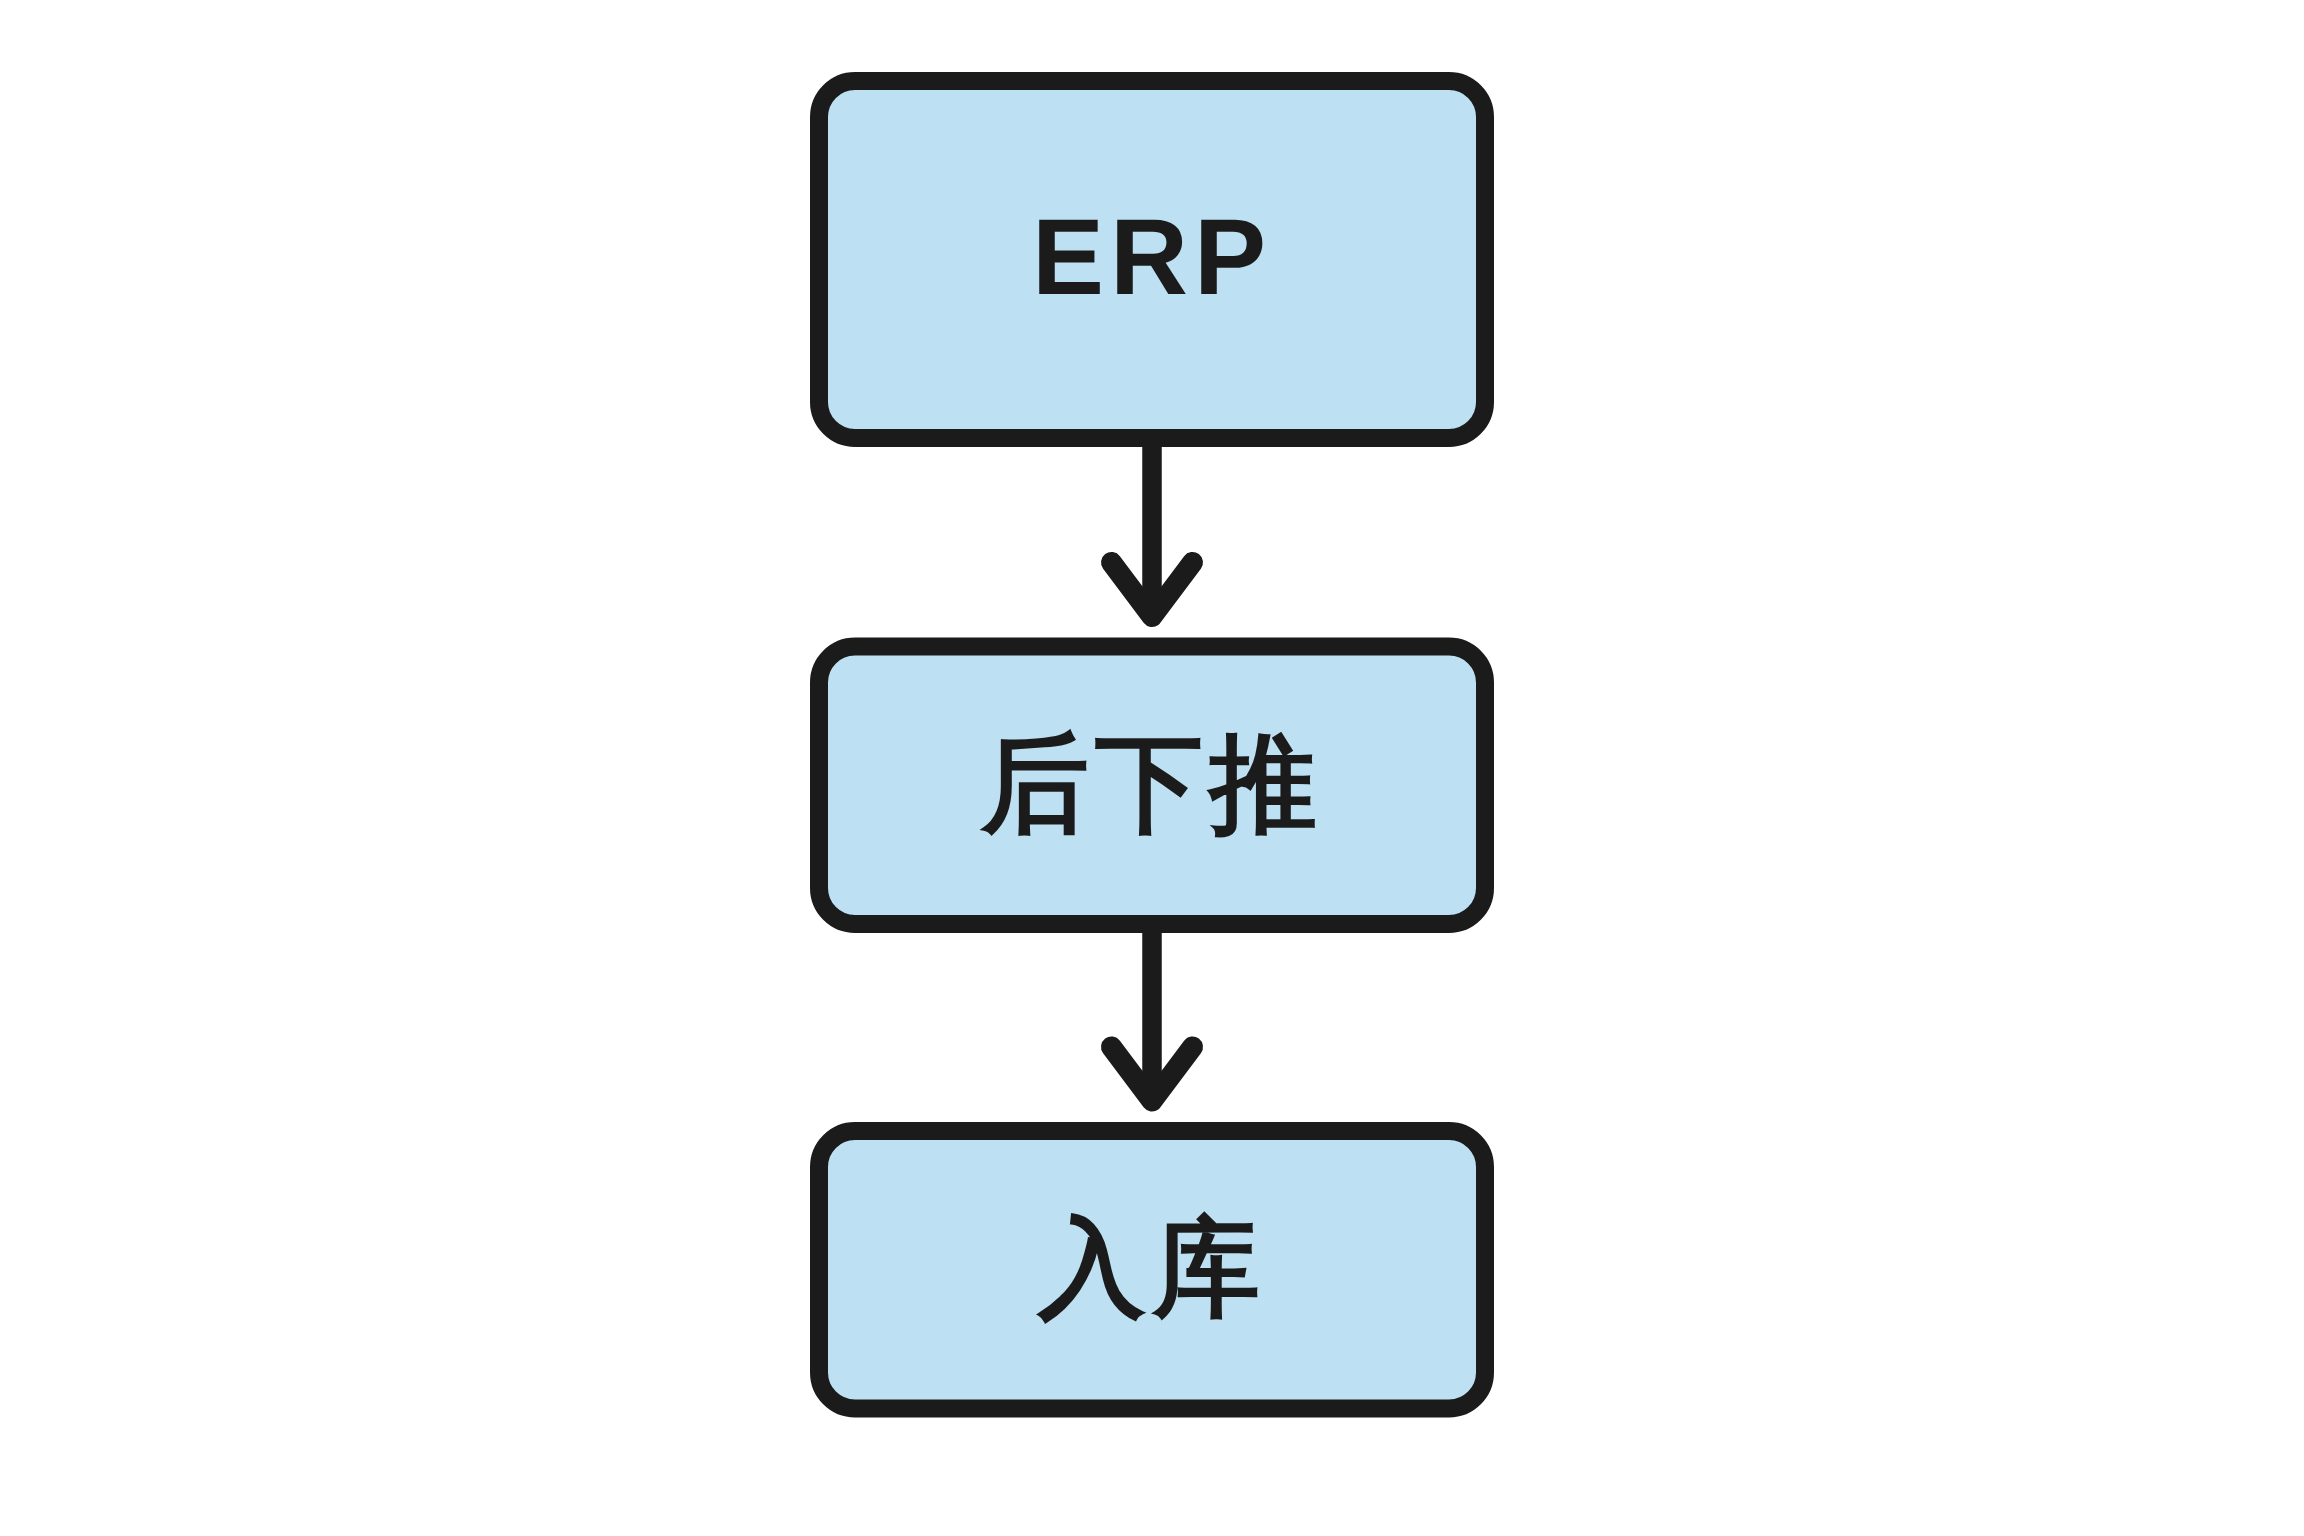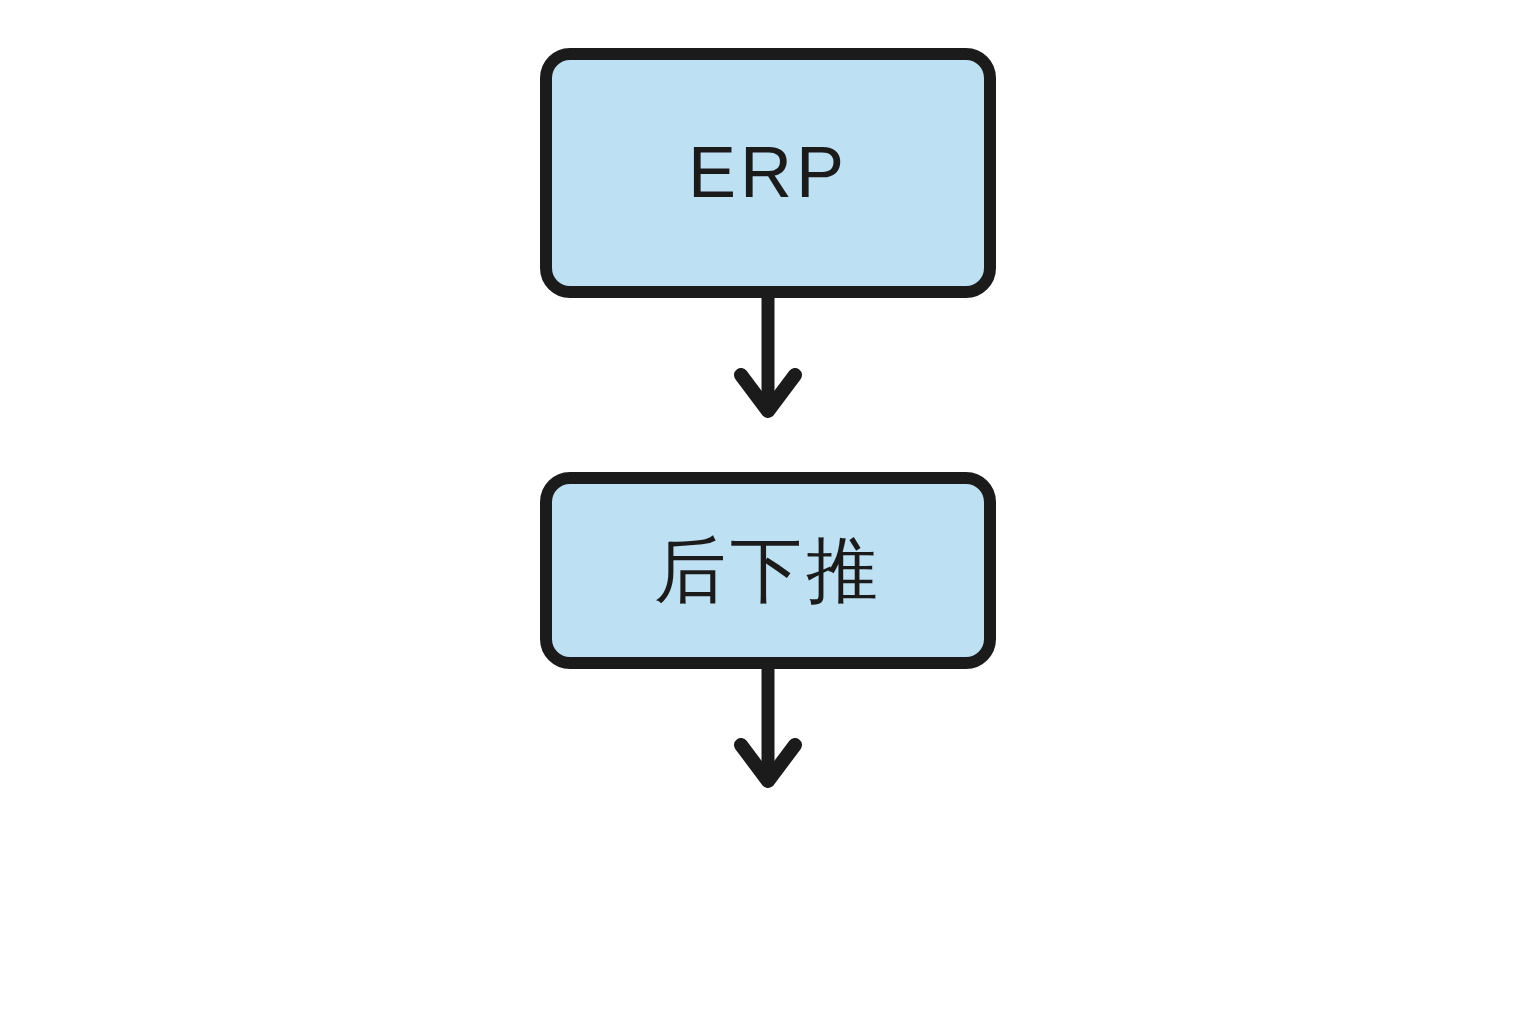--- a/index.html
+++ b/index.html
@@ -22,28 +22,28 @@
     margin-top:48px;
     display:flex;flex-direction:column;align-items:center;
   }
   .node{
     width:456px;
     background:var(--box-fill);
     border:12px solid var(--box-border);
     border-radius:30px;
     display:flex;flex-direction:column;justify-content:center;align-items:center;
     color:var(--ink);
-    font-weight:normal;
+    font-weight:bold;
     font-size:72px;
     letter-spacing:4px;
     text-align:center;
     line-height:1.22;
   }
   .node-tall{height:250px;}
-  .node-short{height:197px;margin-top:47px;}
+  .node-short{height:197px;}
   .arrow{display:block;flex:0 0 auto;}
 </style>
 </head>
 <body>
 
 <div class="canvas">
   <div class="flow">
 
     <div class="node node-tall">
       <div class="line">ERP</div>
@@ -56,15 +56,18 @@
 
     <div class="node node-short">
       <div class="line">后下推</div>
     </div>
 
     <svg class="arrow" width="80" height="126" viewBox="0 0 80 126" aria-hidden="true">
       <line x1="40" y1="0" x2="40" y2="109" stroke="#1b1b1b" stroke-width="13"></line>
       <polyline points="13,76 40,112 67,76" fill="none" stroke="#1b1b1b" stroke-width="14" stroke-linecap="round" stroke-linejoin="round"></polyline>
     </svg>
 
+    <div class="node node-short">
+      <div class="line">入库</div>
+    </div>
 
   </div>
 </div>
 
 </body></html>

